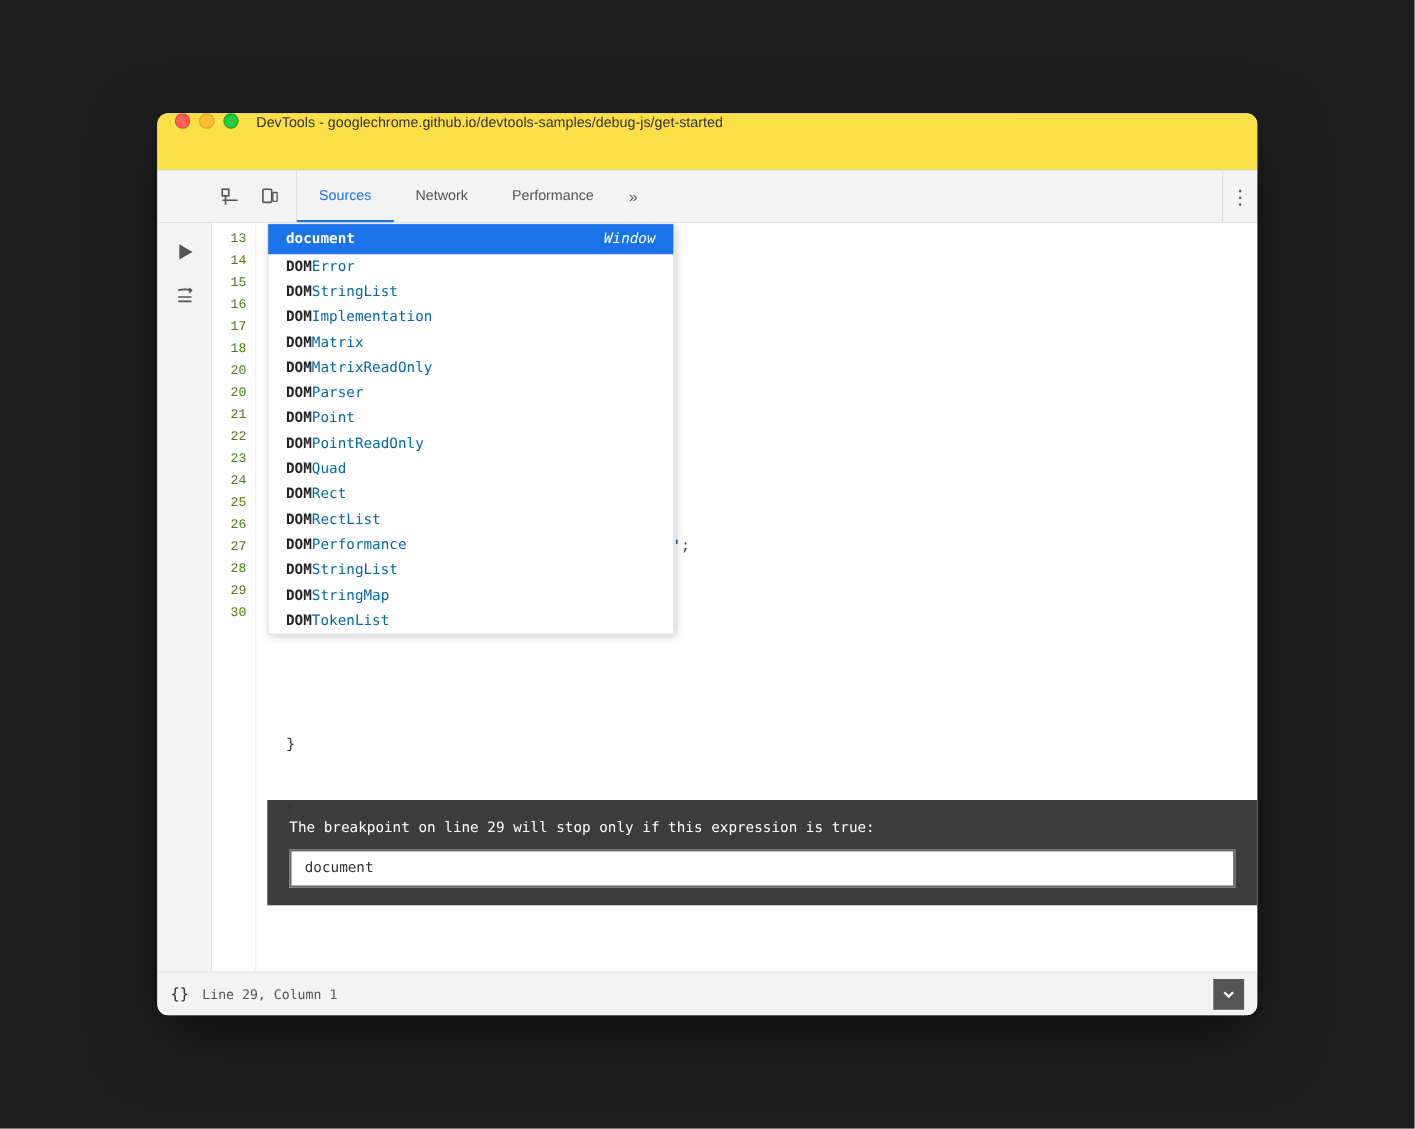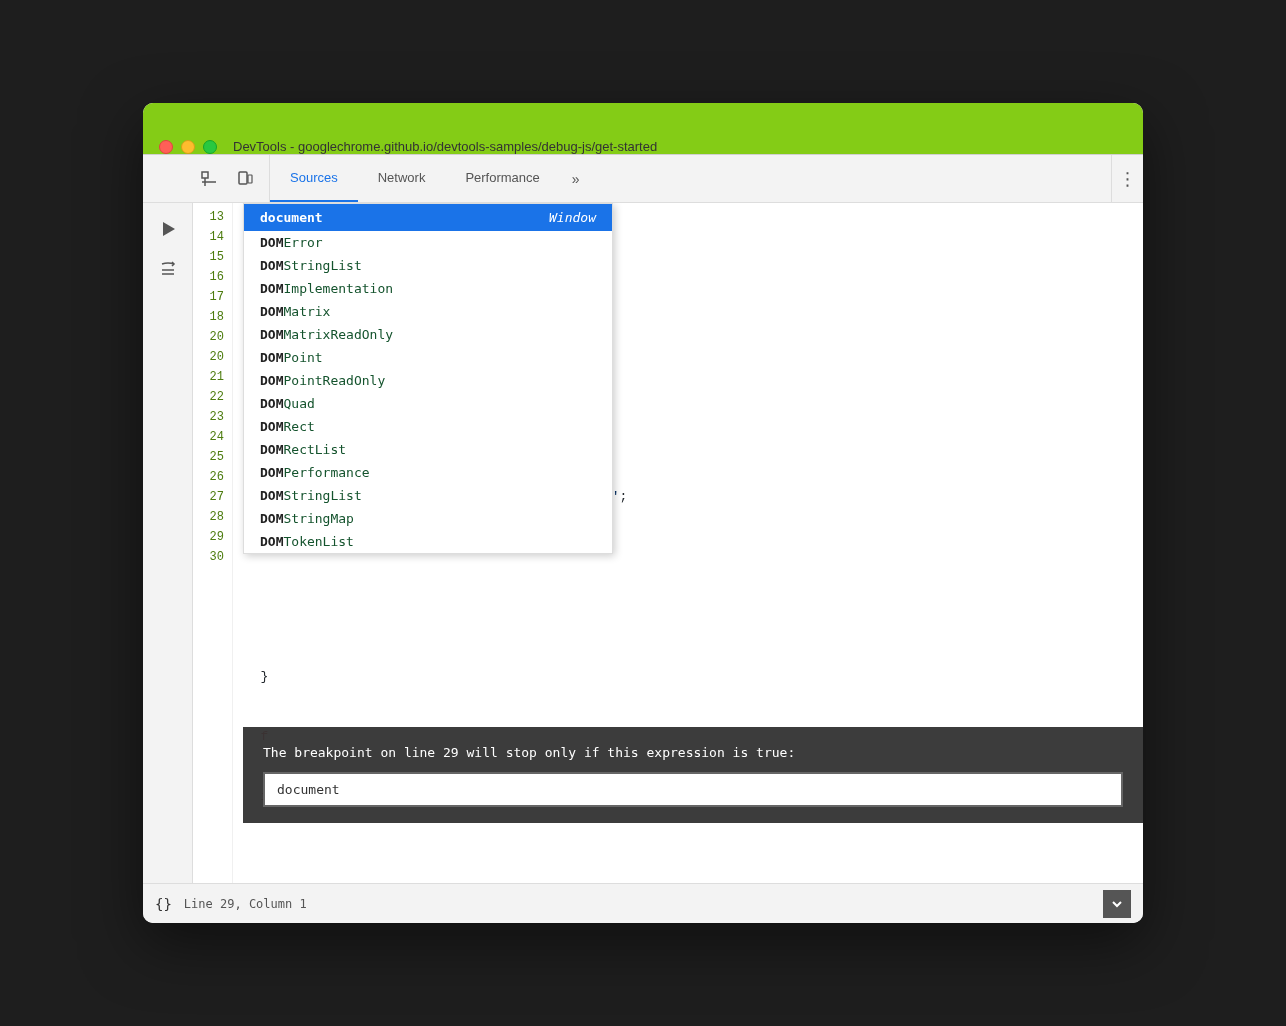--- a/index.html
+++ b/index.html
@@ -12,24 +12,24 @@
       font-family: -apple-system, BlinkMacSystemFont, 'Segoe UI', sans-serif;
     }
     .window {
       width: 1000px;
       background: #ffffff;
       border-radius: 10px;
       overflow: hidden;
       box-shadow: 0 20px 60px rgba(0,0,0,0.5);
     }
     .title-bar {
-      background: #84cc16;
+      background: #fde047;
       height: 52px;
       display: flex;
-      align-items: flex-end;
+      align-items: flex-start;
       padding: 0 16px;
       border-bottom: 1px solid #d0d0d0;
     }
     .traffic-lights {
       display: flex;
       gap: 8px;
       margin-right: 16px;
     }
     .traffic-light {
       width: 14px;
@@ -181,21 +181,21 @@
       font-size: 13px;
       color: #222;
       cursor: pointer;
       white-space: nowrap;
     }
     .autocomplete-item .dom-prefix {
       font-weight: bold;
       color: #222;
     }
     .autocomplete-item .item-suffix {
-      color: #14532d;
+      color: #0369a1;
     }
     .code-editor {
       display: flex;
       font-family: 'Monaco', 'Menlo', 'Courier New', monospace;
       font-size: 13px;
       line-height: 20px;
       overflow: auto;
       height: 100%;
     }
     .line-numbers {
@@ -359,20 +359,21 @@
       <div class="autocomplete-dropdown">
         <div class="autocomplete-header">
           <div class="autocomplete-selected">document</div>
           <div class="autocomplete-type">Window</div>
         </div>
         <div class="autocomplete-item"><span class="dom-prefix">DOM</span><span class="item-suffix">Error</span></div>
         <div class="autocomplete-item"><span class="dom-prefix">DOM</span><span class="item-suffix">StringList</span></div>
         <div class="autocomplete-item"><span class="dom-prefix">DOM</span><span class="item-suffix">Implementation</span></div>
         <div class="autocomplete-item"><span class="dom-prefix">DOM</span><span class="item-suffix">Matrix</span></div>
         <div class="autocomplete-item"><span class="dom-prefix">DOM</span><span class="item-suffix">MatrixReadOnly</span></div>
+        <div class="autocomplete-item"><span class="dom-prefix">DOM</span><span class="item-suffix">Parser</span></div>
         <div class="autocomplete-item"><span class="dom-prefix">DOM</span><span class="item-suffix">Point</span></div>
         <div class="autocomplete-item"><span class="dom-prefix">DOM</span><span class="item-suffix">PointReadOnly</span></div>
         <div class="autocomplete-item"><span class="dom-prefix">DOM</span><span class="item-suffix">Quad</span></div>
         <div class="autocomplete-item"><span class="dom-prefix">DOM</span><span class="item-suffix">Rect</span></div>
         <div class="autocomplete-item"><span class="dom-prefix">DOM</span><span class="item-suffix">RectList</span></div>
         <div class="autocomplete-item"><span class="dom-prefix">DOM</span><span class="item-suffix">Performance</span></div>
         <div class="autocomplete-item"><span class="dom-prefix">DOM</span><span class="item-suffix">StringList</span></div>
         <div class="autocomplete-item"><span class="dom-prefix">DOM</span><span class="item-suffix">StringMap</span></div>
         <div class="autocomplete-item"><span class="dom-prefix">DOM</span><span class="item-suffix">TokenList</span></div>
       </div>

